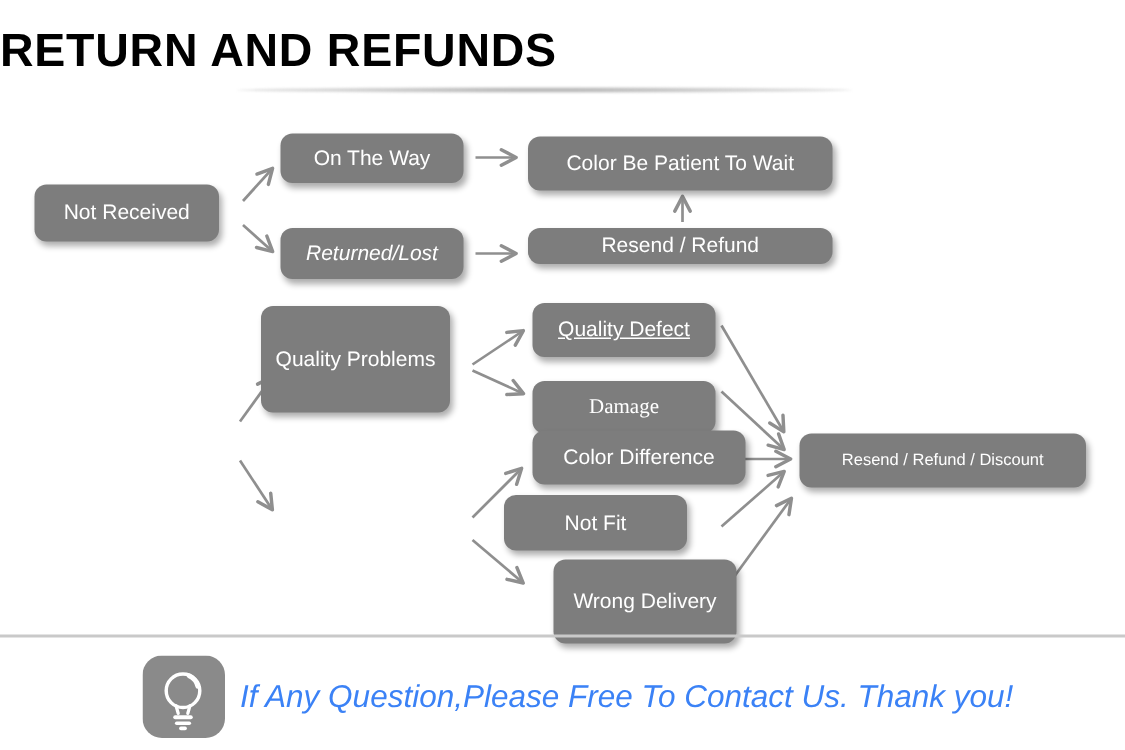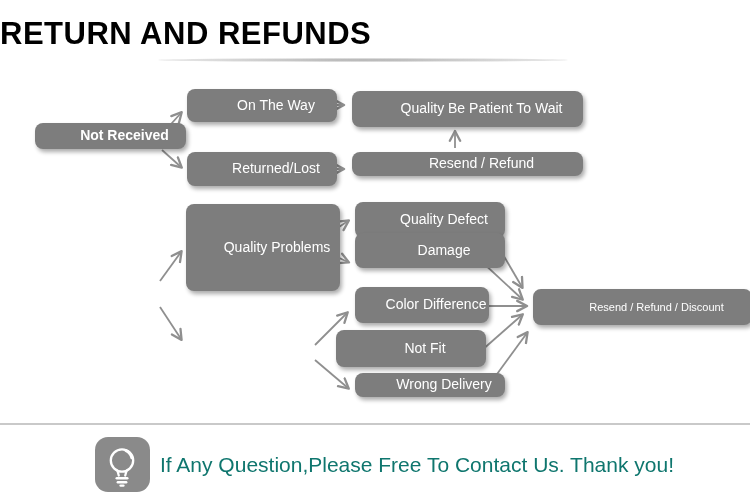--- a/index.html
+++ b/index.html
@@ -37,39 +37,39 @@
   .node{
     position:absolute;
     background:var(--node-fill);
     color:var(--node-text);
     border-radius:8px;
     display:flex;align-items:center;justify-content:center;
     text-align:center;
     font-size:14px;
     line-height:1.1;
     box-shadow:2px 3px 4px rgba(0,0,0,.33);
-    padding-left:28px;
   }
   .arrows{position:absolute;left:0;top:0;}
   .divider{
     position:absolute;
     left:0;top:423px;width:750px;height:2px;
     background:var(--divider);
   }
   .bulb-badge{
     position:absolute;
     left:95px;top:437px;width:55px;height:55px;
   }
   .footer-text{
     position:absolute;
     left:160px;top:437px;height:55px;
     display:flex;align-items:center;
     font-size:21px;
-    color:#0f766e;
+    color:#3b82f6;
     white-space:nowrap;
+    font-style:italic;
   }
 </style>
 </head>
 <body>
 
 <div class="stage">
 
   <div class="page-title">RETURN AND REFUNDS</div>
   <div class="title-underline"></div>
 
@@ -92,53 +92,53 @@
       <line x1="315" y1="345" x2="347" y2="313"></line>
       <line x1="315" y1="360" x2="348" y2="388"></line>
       <line x1="481" y1="217" x2="522" y2="287"></line>
       <line x1="481" y1="261" x2="522" y2="299"></line>
       <line x1="481" y1="306" x2="526" y2="306"></line>
       <line x1="481" y1="351" x2="522" y2="315"></line>
       <line x1="481" y1="396" x2="527" y2="333"></line>
     </g>
   </svg>
 
-  <div class="node" style="left:35px;  top:123px; width:123px; height:26px;font-weight:bold;">
+  <div class="node" style="left:23px;  top:123px; width:123px; height:38px;">
       <span>Not Received</span>
     </div>
   <div class="node" style="left:187px; top:89px;  width:122px; height:33px;">
       <span>On The Way</span>
     </div>
-  <div class="node" style="left:187px; top:152px; width:122px; height:34px;">
+  <div class="node" style="left:187px; top:152px; width:122px; height:34px;font-style:italic;">
       <span>Returned/Lost</span>
     </div>
   <div class="node" style="left:352px; top:91px;  width:203px; height:36px;">
-      <span>Quality Be Patient To Wait</span>
+      <span>Color Be Patient To Wait</span>
     </div>
   <div class="node" style="left:352px; top:152px; width:203px; height:24px;">
       <span>Resend / Refund</span>
     </div>
 
-  <div class="node" style="left:186px; top:204px; width:126px; height:87px;">
+  <div class="node" style="left:174px; top:204px; width:126px; height:71px;">
       <span>Quality Problems</span>
     </div>
 
-  <div class="node" style="left:355px; top:202px; width:122px; height:36px;">
+  <div class="node" style="left:355px; top:202px; width:122px; height:36px;text-decoration:underline;">
       <span>Quality Defect</span>
     </div>
-  <div class="node" style="left:355px; top:233px; width:122px; height:35px;">
+  <div class="node" style="left:355px; top:254px; width:122px; height:35px;font-family:Liberation Serif, serif;">
       <span>Damage</span>
     </div>
-  <div class="node" style="left:355px; top:287px; width:106px; height:36px;">
+  <div class="node" style="left:355px; top:287px; width:142px; height:36px;">
       <span>Color Difference</span>
     </div>
   <div class="node" style="left:336px; top:330px; width:122px; height:37px;">
       <span>Not Fit</span>
     </div>
-  <div class="node" style="left:355px; top:373px; width:122px; height:24px;">
+  <div class="node" style="left:369px; top:373px; width:122px; height:56px;">
       <span>Wrong Delivery</span>
     </div>
 
   <div class="node" style="left:533px; top:289px; width:191px; height:36px; font-size:11px;">
       <span>Resend / Refund / Discount</span>
     </div>
 
   <div class="divider"></div>
 
   <div class="bulb-badge">

